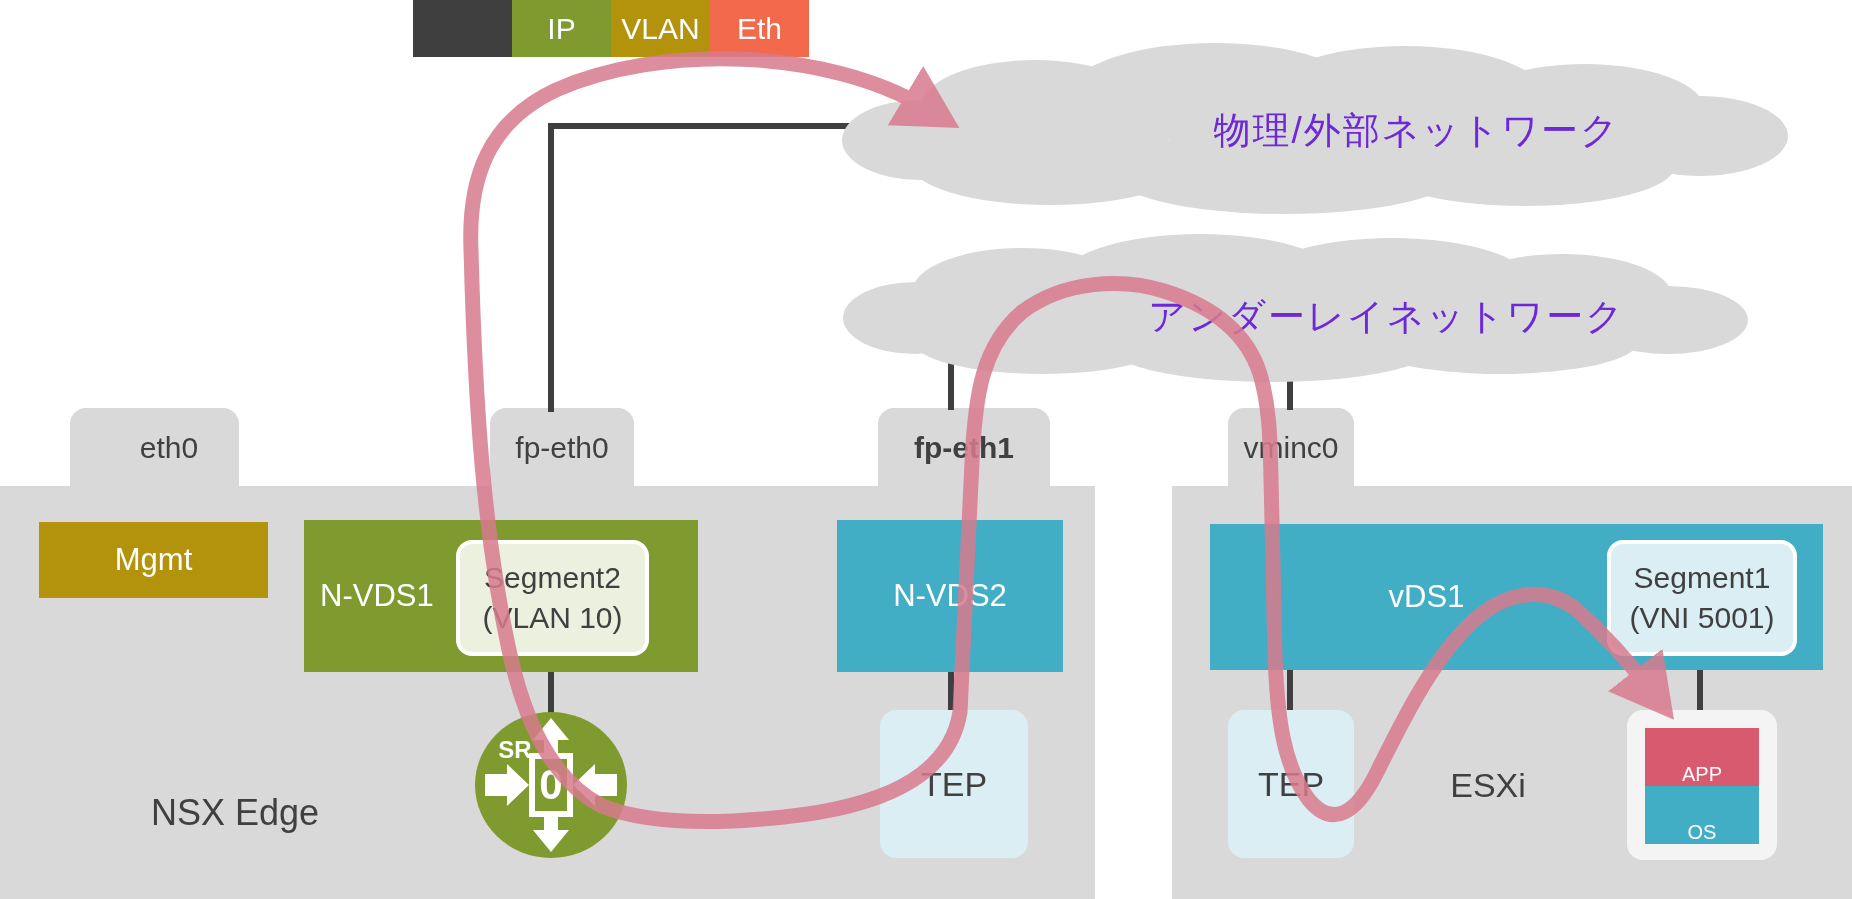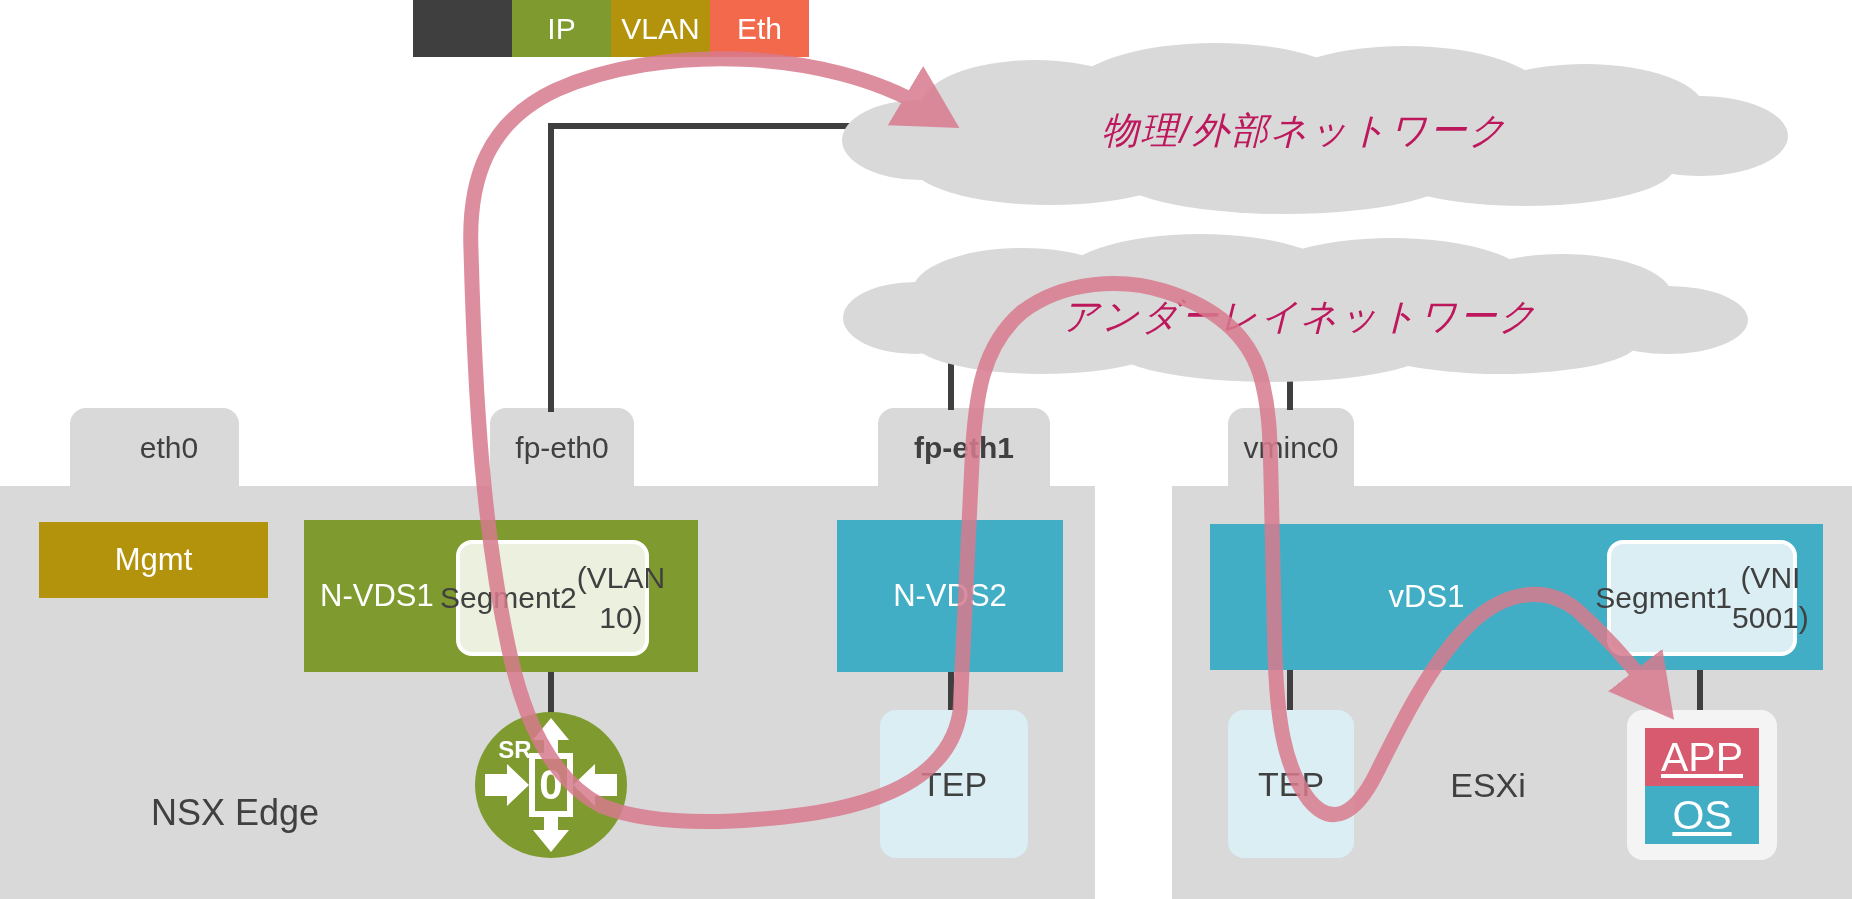--- a/index.html
+++ b/index.html
@@ -13,48 +13,47 @@
     position:absolute;background:#D9D9D9;border-radius:16px 16px 0 0;
     display:flex;align-items:center;justify-content:center;
     font-size:30px;color:#404040;
   }
   .box{
     position:absolute;display:flex;align-items:center;justify-content:center;
     color:#ffffff;font-size:31px;
   }
   .seg-box{
     position:absolute;border:4px solid #ffffff;border-radius:16px;
-    display:flex;align-items:center;justify-content:center;
+    display:flex;flex-direction:column;align-items:center;justify-content:center;
     color:#404040;font-size:30px;line-height:1.32;text-align:center;
   }
   .tep{
     position:absolute;background:#DAEEF3;border-radius:16px;
     display:flex;align-items:center;justify-content:center;
     color:#404040;font-size:34px;
   }
   .label-dark{position:absolute;color:#404040;text-align:center;}
   .legend{
     position:absolute;left:381px;top:0;height:57px;display:flex;margin-left:32px;
   }
   .legend .seg{
     width:99px;height:57px;display:flex;align-items:center;justify-content:center;
     color:#ffffff;font-size:30px;
   }
   .cloud-label{
-    position:absolute;color:#be185d;font-size:37px;letter-spacing:2px;
-    text-align:center;
-    font-style:italic;
+    position:absolute;color:#6d28d9;font-size:37px;letter-spacing:2px;
+    text-align:right;
   }
   svg{position:absolute;left:0;top:0;pointer-events:none;}
   .vmbox{
     position:absolute;background:#F4F4F4;border-radius:16px;
   }
   .vm-inner{
-    position:absolute;display:flex;align-items:center;justify-content:center;
-    color:#ffffff;font-size:41px;text-decoration:underline;
+    position:absolute;display:flex;align-items:flex-end;justify-content:center;
+    color:#ffffff;font-size:20px;
   }
 </style>
 </head>
 <body>
 
 <div id="canvas">
 
   <div class="panel" style="left:0;top:486px;width:1095px;height:413px;"></div>
   <div class="panel" style="left:1172px;top:486px;width:680px;height:413px;"></div>
 

